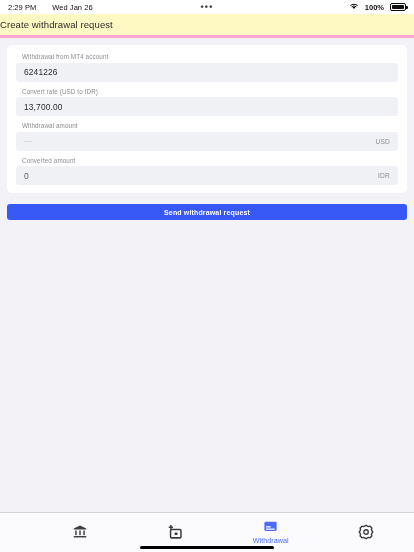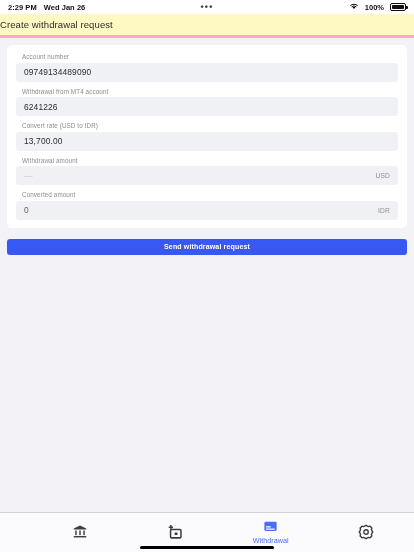--- a/index.html
+++ b/index.html
@@ -33,22 +33,22 @@
     display: flex;
     align-items: center;
     padding: 0 8px;
     font-size: 7.5px;
     color: #111;
     position: relative;
   }
   .status-left {
     display: flex;
     align-items: flex-end;
-    gap: 7px;
-    font-weight: 700;
+    gap: 16px;
+    font-weight: 400;
     letter-spacing: 0.05px;
   }
   .status-center {
     position: absolute;
     left: 0; right: 0;
     text-align: center;
     font-size: 9px;
     line-height: 5px;
     color: #3a3a3c;
     letter-spacing: 1.2px;
@@ -256,26 +256,20 @@
   </div>
 
   <div class="nav-header">
     <div class="nav-title">Create withdrawal request</div>
   </div>
 
   <div class="content">
 
     <div class="form-card">
 
-      <div class="field">
-        <span class="field-label">Account number</span>
-        <div class="field-input">
-          <span class="field-value">09749134489090</span>
-        </div>
-      </div>
 
 
       <div class="field">
         <span class="field-label">Withdrawal from MT4 account</span>
         <div class="field-input">
           <span class="field-value">6241226</span>
         </div>
       </div>
 
       <div class="field">

